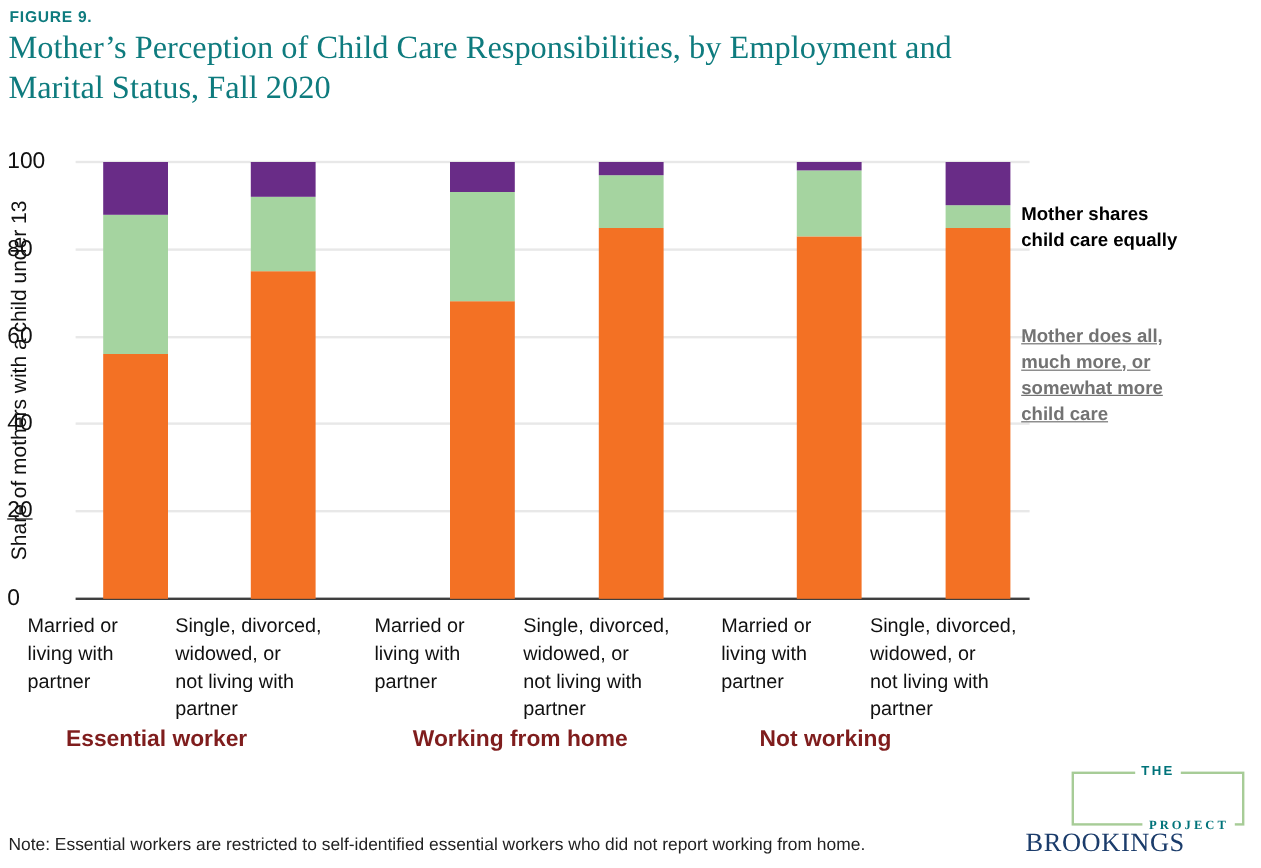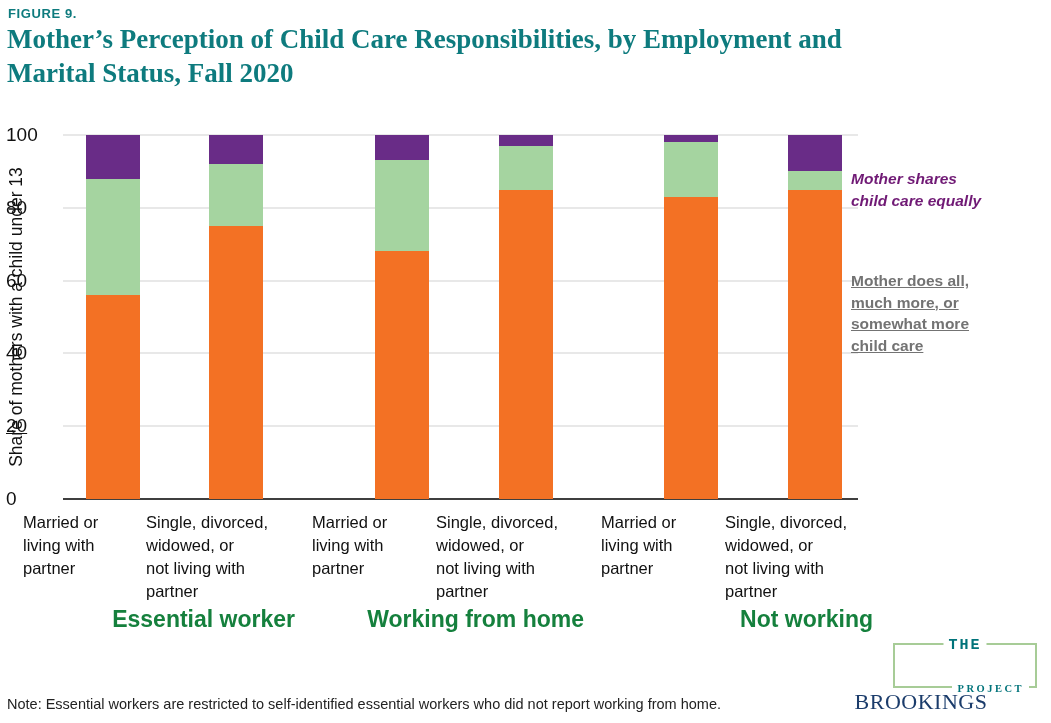--- a/index.html
+++ b/index.html
@@ -2,53 +2,53 @@
 <html><head>
 <meta charset="utf-8">
 <style>
   html,body{margin:0;padding:0;background:#fff;}
   .page{position:relative;width:1051px;height:723px;background:#fff;overflow:hidden;
         font-family:"Liberation Sans",sans-serif;color:#1a1a1a;}
 
   .fig-label{position:absolute;left:8px;top:6px;font-size:13px;font-weight:bold;
              letter-spacing:.6px;color:#0E7B7E;}
   .title{position:absolute;left:7px;top:22px;font-family:"Liberation Serif",serif;
-         font-size:27px;line-height:34px;color:#0E7B7E;white-space:pre-line;font-weight:bold;}
+         font-size:27px;line-height:34px;color:#0E7B7E;white-space:pre-line;font-weight:normal;}
 
   
   .plot{position:absolute;left:63px;top:135px;width:795px;height:364px;}
   .gridline{position:absolute;left:0;width:100%;height:2px;background:#E8E8E8;}
   .axis-x{position:absolute;left:0;bottom:-1px;width:100%;height:2px;background:#3F3F3F;}
   .bar{position:absolute;bottom:0;width:54px;height:100%;}
   .seg{position:absolute;left:0;width:100%;}
 
   .ytick{position:absolute;left:6px;width:48px;font-size:19px;color:#111;}
   .y-title{position:absolute;left:16px;top:317px;transform:translate(-50%,-50%) rotate(-90deg);
            white-space:nowrap;font-size:17.5px;color:#111;}
 
   .xcat{position:absolute;width:180px;margin-left:-90px;text-align:left;
         font-size:16.5px;line-height:23px;color:#111;white-space:pre-line;}
-  .xgroup{position:absolute;width:240px;margin-left:-120px;text-align:right;
-          font-size:23px;font-weight:bold;color:#15803d;}
+  .xgroup{position:absolute;width:240px;margin-left:-120px;text-align:left;
+          font-size:19px;font-weight:bold;color:#7f1d1d;}
 
   .legend-item{position:absolute;left:851px;width:200px;font-weight:bold;
                font-size:15.5px;line-height:21.5px;white-space:pre-line;}
   .legend-purple{color:#5E2E90;}
-  .legend-green{color:#701a75;font-style:italic;}
+  .legend-green{color:#000000;}
   .legend-orange{color:#737373;text-decoration:underline;}
 
   .source,.note{position:absolute;left:7px;width:880px;font-size:14.5px;line-height:21.5px;
                 color:#222;white-space:pre-line;}
   .source{top:645px;}
   .note{top:694px;}
 
   .hp-box{position:absolute;left:893px;top:643px;width:144px;height:45px;
           border:2px solid #A7CC97;box-sizing:border-box;}
   .hp-the{position:absolute;top:-8px;left:50%;transform:translateX(-50%);background:#fff;
-          padding:0 5px;font-family:Liberation Mono, monospace;font-size:15px;font-weight:bold;
+          padding:0 5px;font-family:Liberation Sans, sans-serif;font-size:11px;font-weight:bold;
           letter-spacing:2px;color:#00737A;}
   .hp-name{position:absolute;top:2px;left:0;right:0;text-align:center;
            font-family:"Liberation Serif",serif;font-size:24px;color:#00737A;letter-spacing:.5px;}
   .hp-project{position:absolute;bottom:-8px;right:6px;background:#fff;padding:0 5px;
               font-family:"Liberation Serif",serif;font-size:10.5px;font-weight:bold;
               letter-spacing:2.5px;color:#00737A;}
   .brookings{position:absolute;left:847px;top:689px;width:148px;text-align:center;
              font-family:"Liberation Serif",serif;font-size:22px;color:#1B3C6B;letter-spacing:.5px;}
 </style>
 </head>

